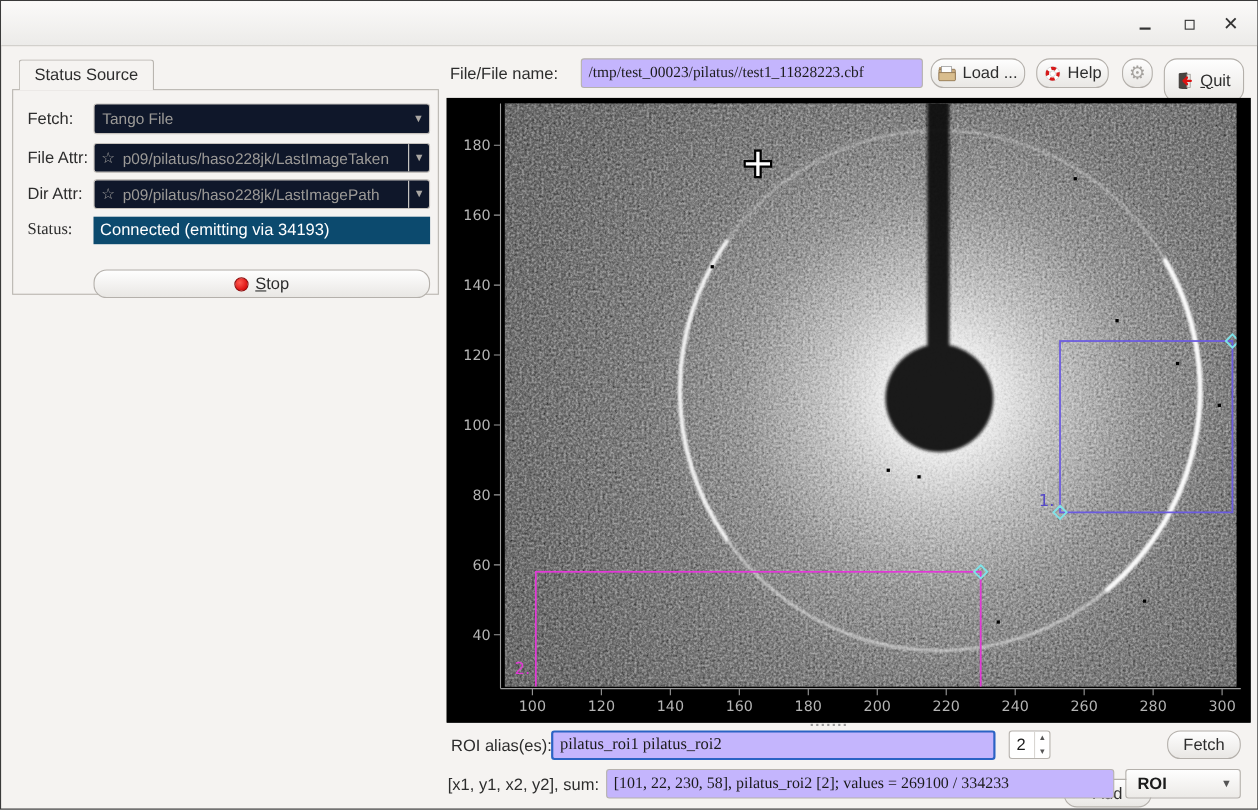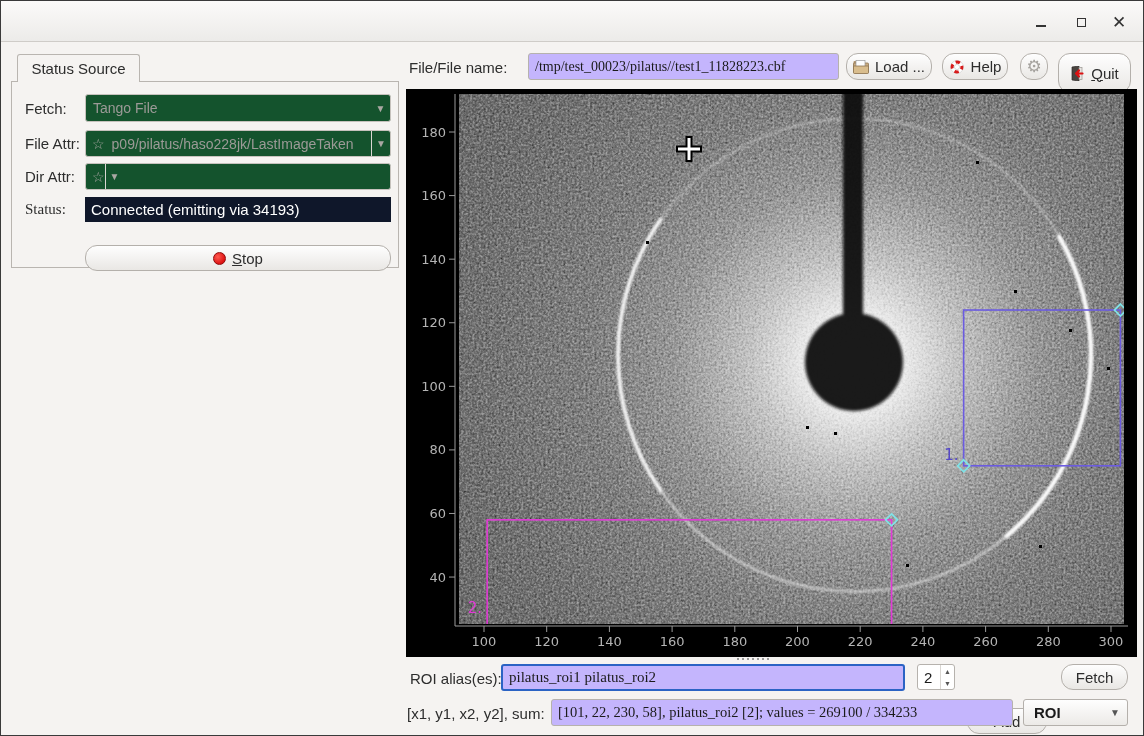--- a/index.html
+++ b/index.html
@@ -42,21 +42,21 @@
   
   #src-tab {
     position:absolute; left:16px; top:53px; width:123px; height:28px;
     background:#f5f3f1; border:1px solid #b9b5b0; border-bottom:none;
     border-radius:3px 3px 0 0; display:flex; align-items:center; justify-content:center;
     font-size:15px; color:#2d2d2d; z-index:2;
   }
   #src-frame { position:absolute; left:10px; top:80px; width:388px; height:187px;
     border:1px solid #b9b5b0; background:#f5f3f1; }
   .combo {
-    position:absolute; left:84px; width:306px; background:#14532d; border:1px solid #c6c2bd;
+    position:absolute; left:84px; width:306px; background:#0f172a; border:1px solid #c6c2bd;
     border-radius:3px; display:flex; align-items:center; font-size:14px; color:#9c9a97; overflow:hidden;
   }
   .combo .txt { flex:1; padding-left:7px; white-space:nowrap; overflow:hidden; }
   .combo .arrow-box { width:19px; align-self:stretch; display:flex; align-items:center; justify-content:center;
     border-left:1px solid #d9d6d2; color:#aaa7a3; font-size:10px; }
   .combo .star { padding-left:6px; color:#a8a6a2; font-size:14px; }
   #status-box {
     position:absolute; left:84px; top:196px; width:306px; height:25px;
     display:flex; align-items:center; padding-left:6px; color:#fff; font-size:15px;
   }
@@ -111,25 +111,26 @@
   <div class="label" style="left:24px; top:134px;">File Attr:</div>
   <div class="combo" style="top:129px; height:27px;">
     <span class="star">☆</span>
     <span class="txt">p09/pilatus/haso228jk/LastImageTaken</span>
     <span class="arrow-box">▼</span>
   </div>
 
   <div class="label" style="left:24px; top:167px;">Dir Attr:</div>
   <div class="combo" style="top:162px; height:27px;">
     <span class="star">☆</span>
+    <span class="txt">p09/pilatus/haso228jk/LastImagePath</span>
     <span class="arrow-box">▼</span>
   </div>
 
   <div class="label" style="left:24px; top:200px;font-family:Liberation Serif, serif;">Status:</div>
-  <div id="status-box" style="background: #0f172a;">
+  <div id="status-box" style="background: #0c4a6e;">
     <span>Connected (emitting via 34193)</span>
   </div>
 
   <button class="btn" style="left:84px; top:228px; width:306px; height:26px;margin-top:16px;">
     <span class="stop-dot"></span>
     <span><span class="u">S</span><span>top</span></span>
   </button>
 
   <div class="label" style="left:408px; top:58px;">File/File name:</div>
   <input class="field" style="left: 527px; top: 52px; width: 311px; height: 27px;" value="/tmp/test_00023/pilatus//test1_11828223.cbf">

